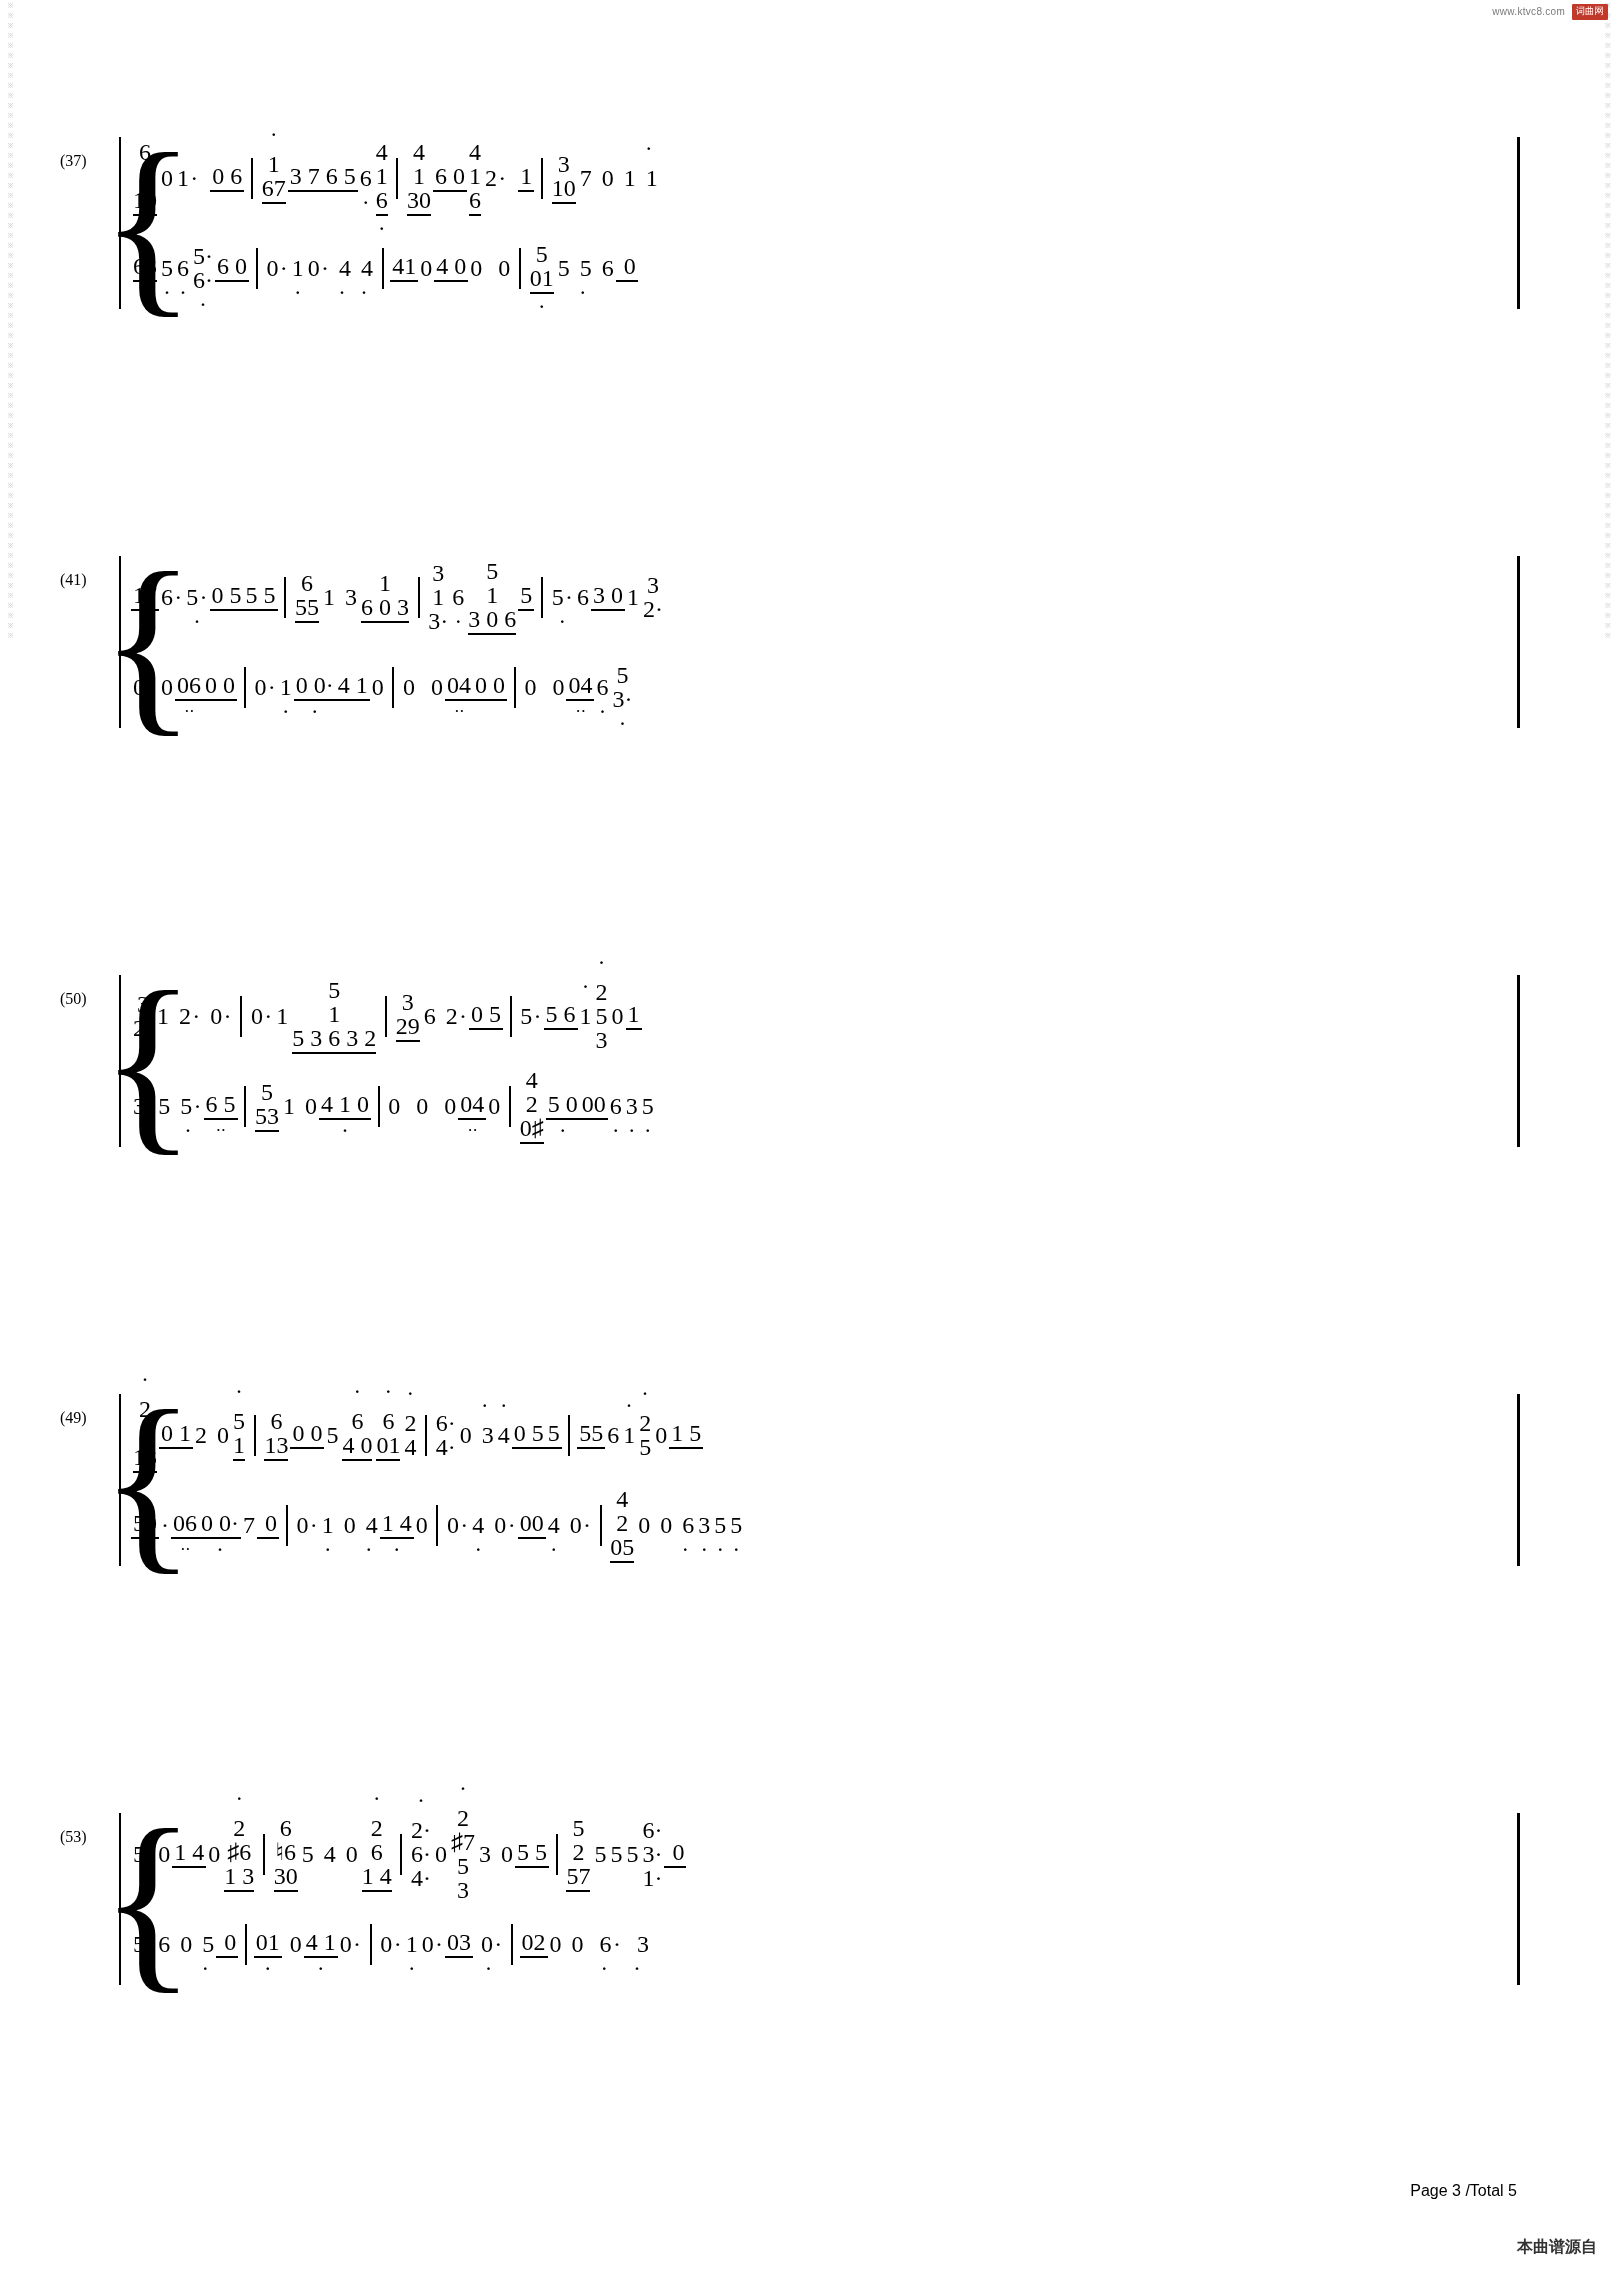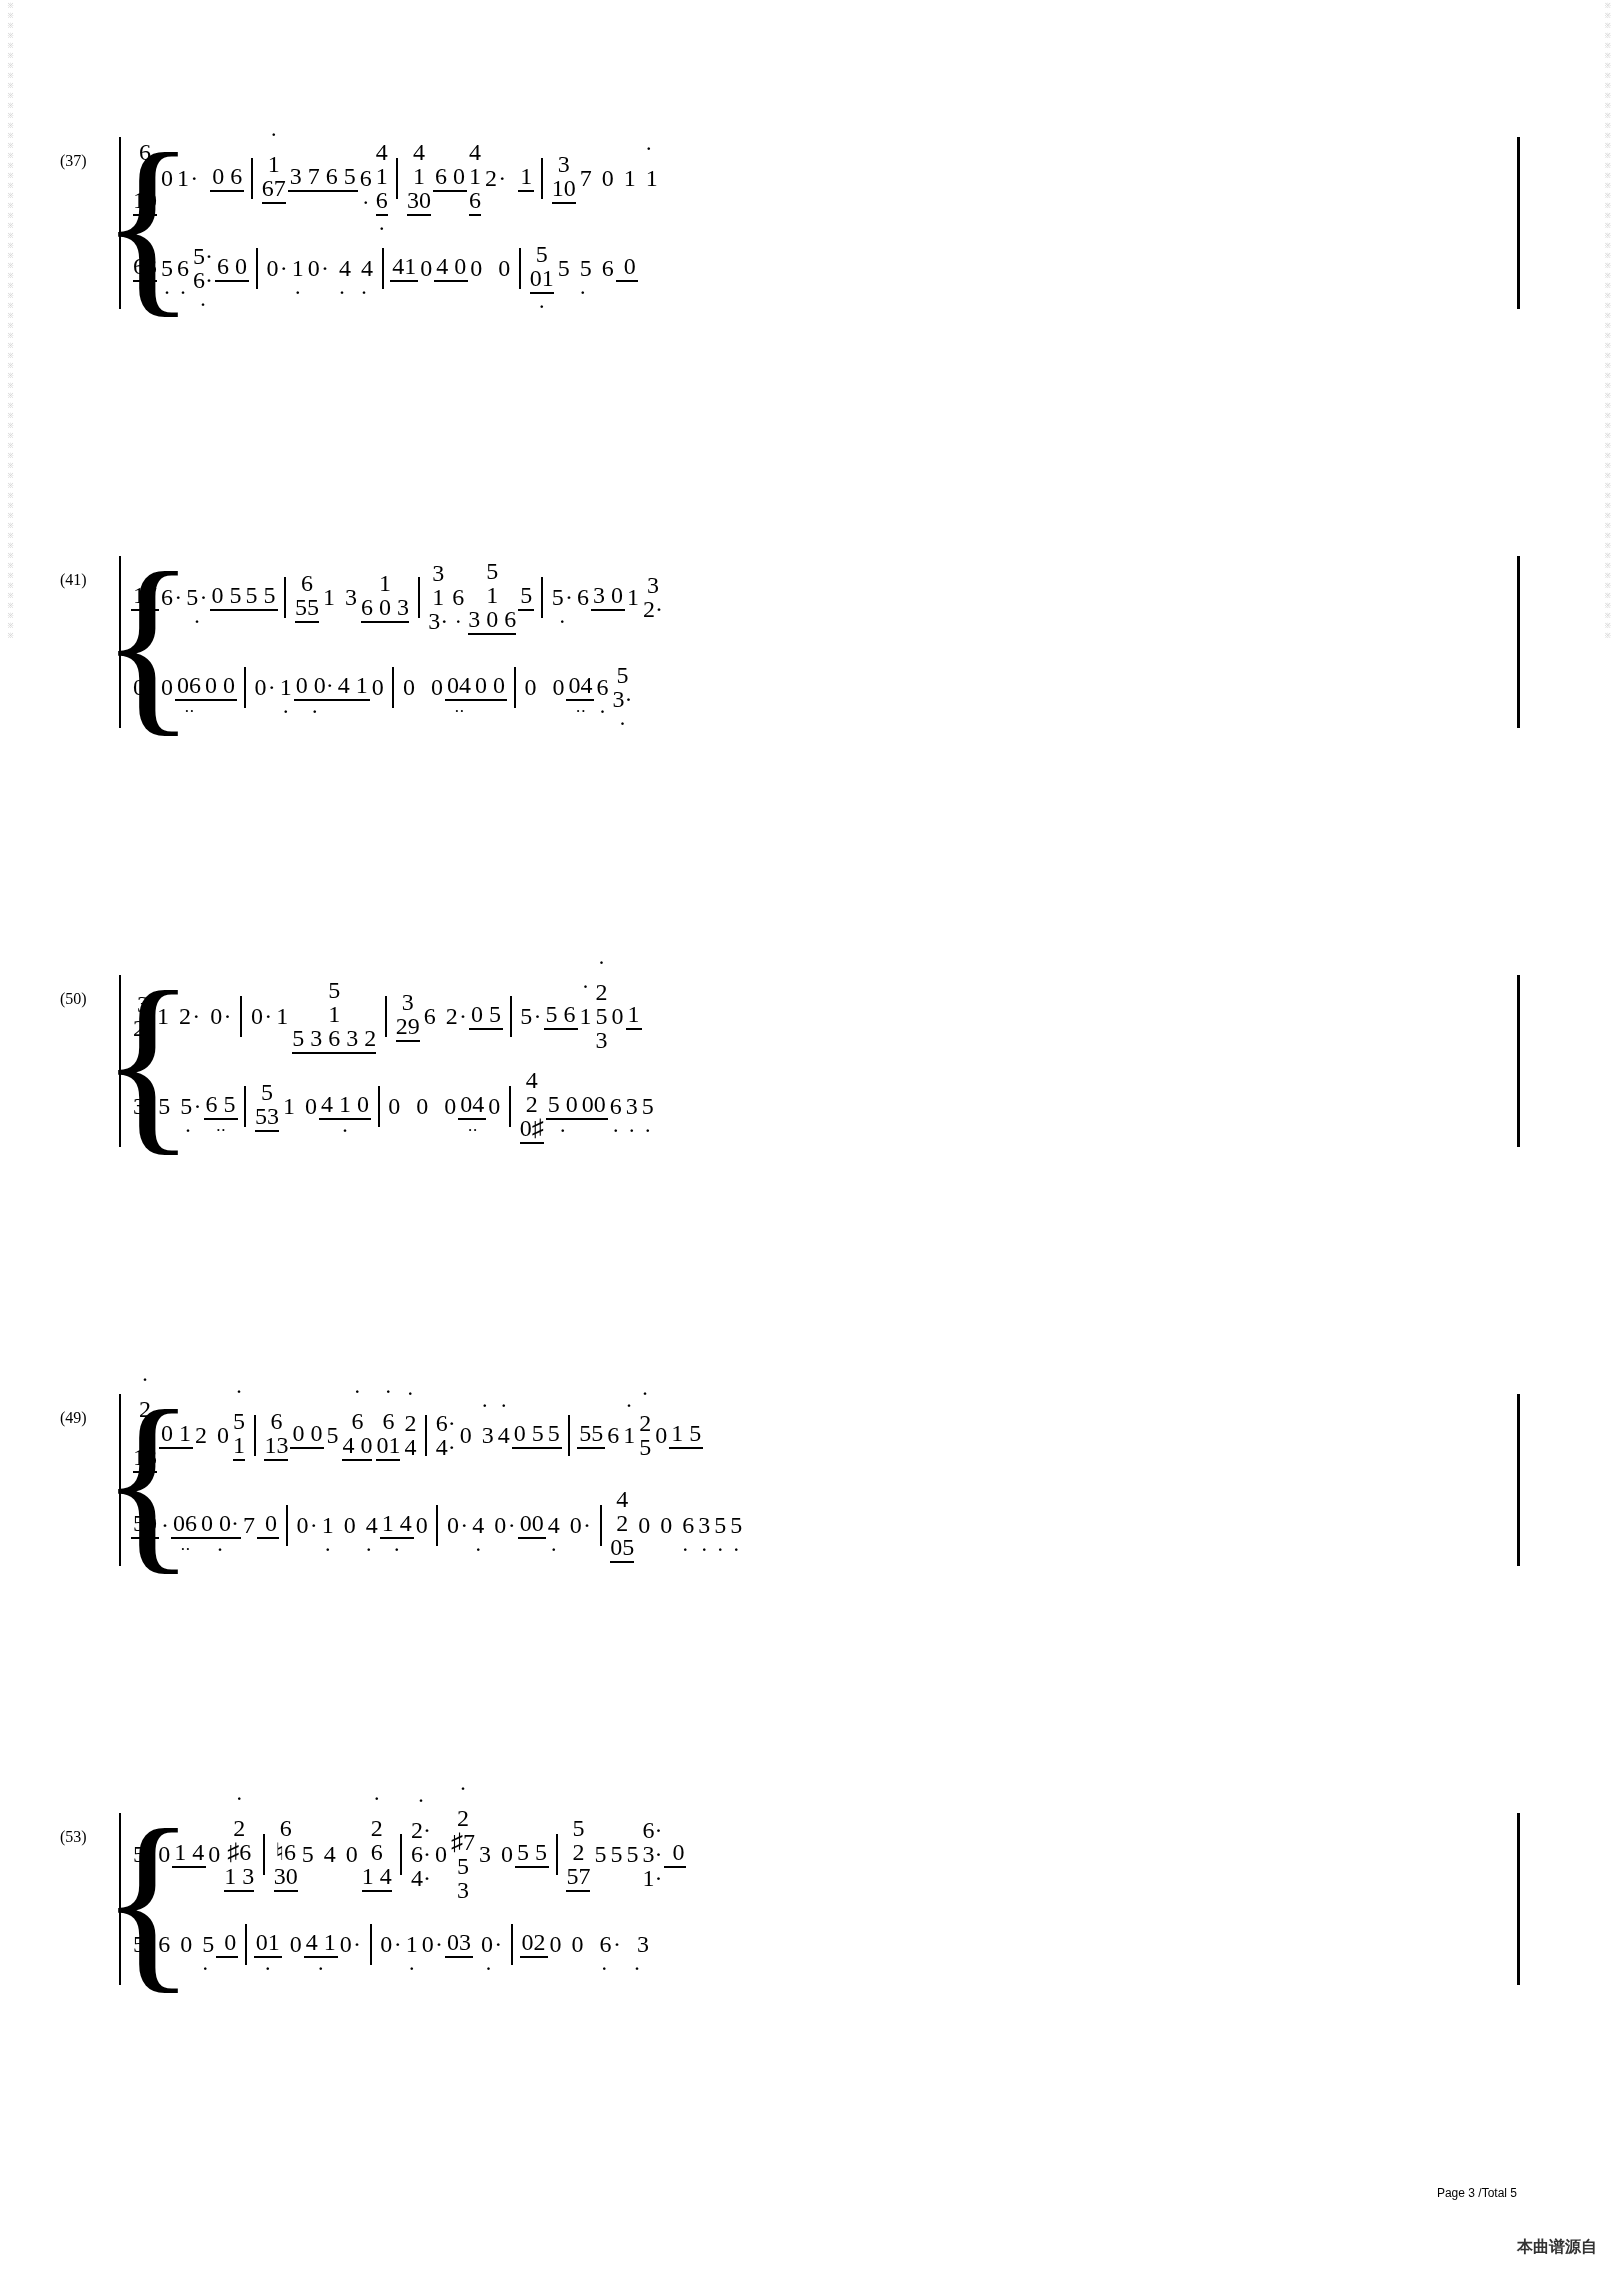--- a/index.html
+++ b/index.html
@@ -120,36 +120,42 @@
   }
   .aug{margin-left:1.3px;}
   
   .mbar{
     display:inline-block;width:2px;height:41px;background:#000;margin:0 6.7px;
     vertical-align:middle;
   }
   .footer{
     position:absolute;right:100px;bottom:73px;
     font-family:"Liberation Sans", sans-serif;
-    font-size:12px;color:#000;
+    font-size:16px;color:#000;
   }
   .footer-src{
     position:absolute;right:20px;bottom:14.6px;
     font-family:"Liberation Sans", sans-serif;
     font-size:16px;color:#333;font-weight:bold;
   }
 </style>
 </head>
 <body>
 
 <div class="page">
 
   <div class="edge-strip left">※※※※※※※※※※※※※※※※※※※※※※※※※※※※※※※※※※※※※※※※※※※※※※※※※※※※※※※※※※※※※※※※</div>
   <div class="edge-strip right">※※※※※※※※※※※※※※※※※※※※※※※※※※※※※※※※※※※※※※※※※※※※※※※※※※※※※※※※※※※※※※※※</div>
 
+  <div class="topbar">
+    <div class="logo-box">
+      <span class="site-url">www.ktvc8.com</span>
+      <span class="site-badge">词曲网</span>
+    </div>
+  </div>
 
   <div class="system" style="top:133px;">
     <div class="meas-label">(37)</div>
     <div class="brace">
       <div class="curly">{</div>
       <div class="bar"></div>
     </div>
     <div class="endbar"></div>
 
     <div class="staff-row">

